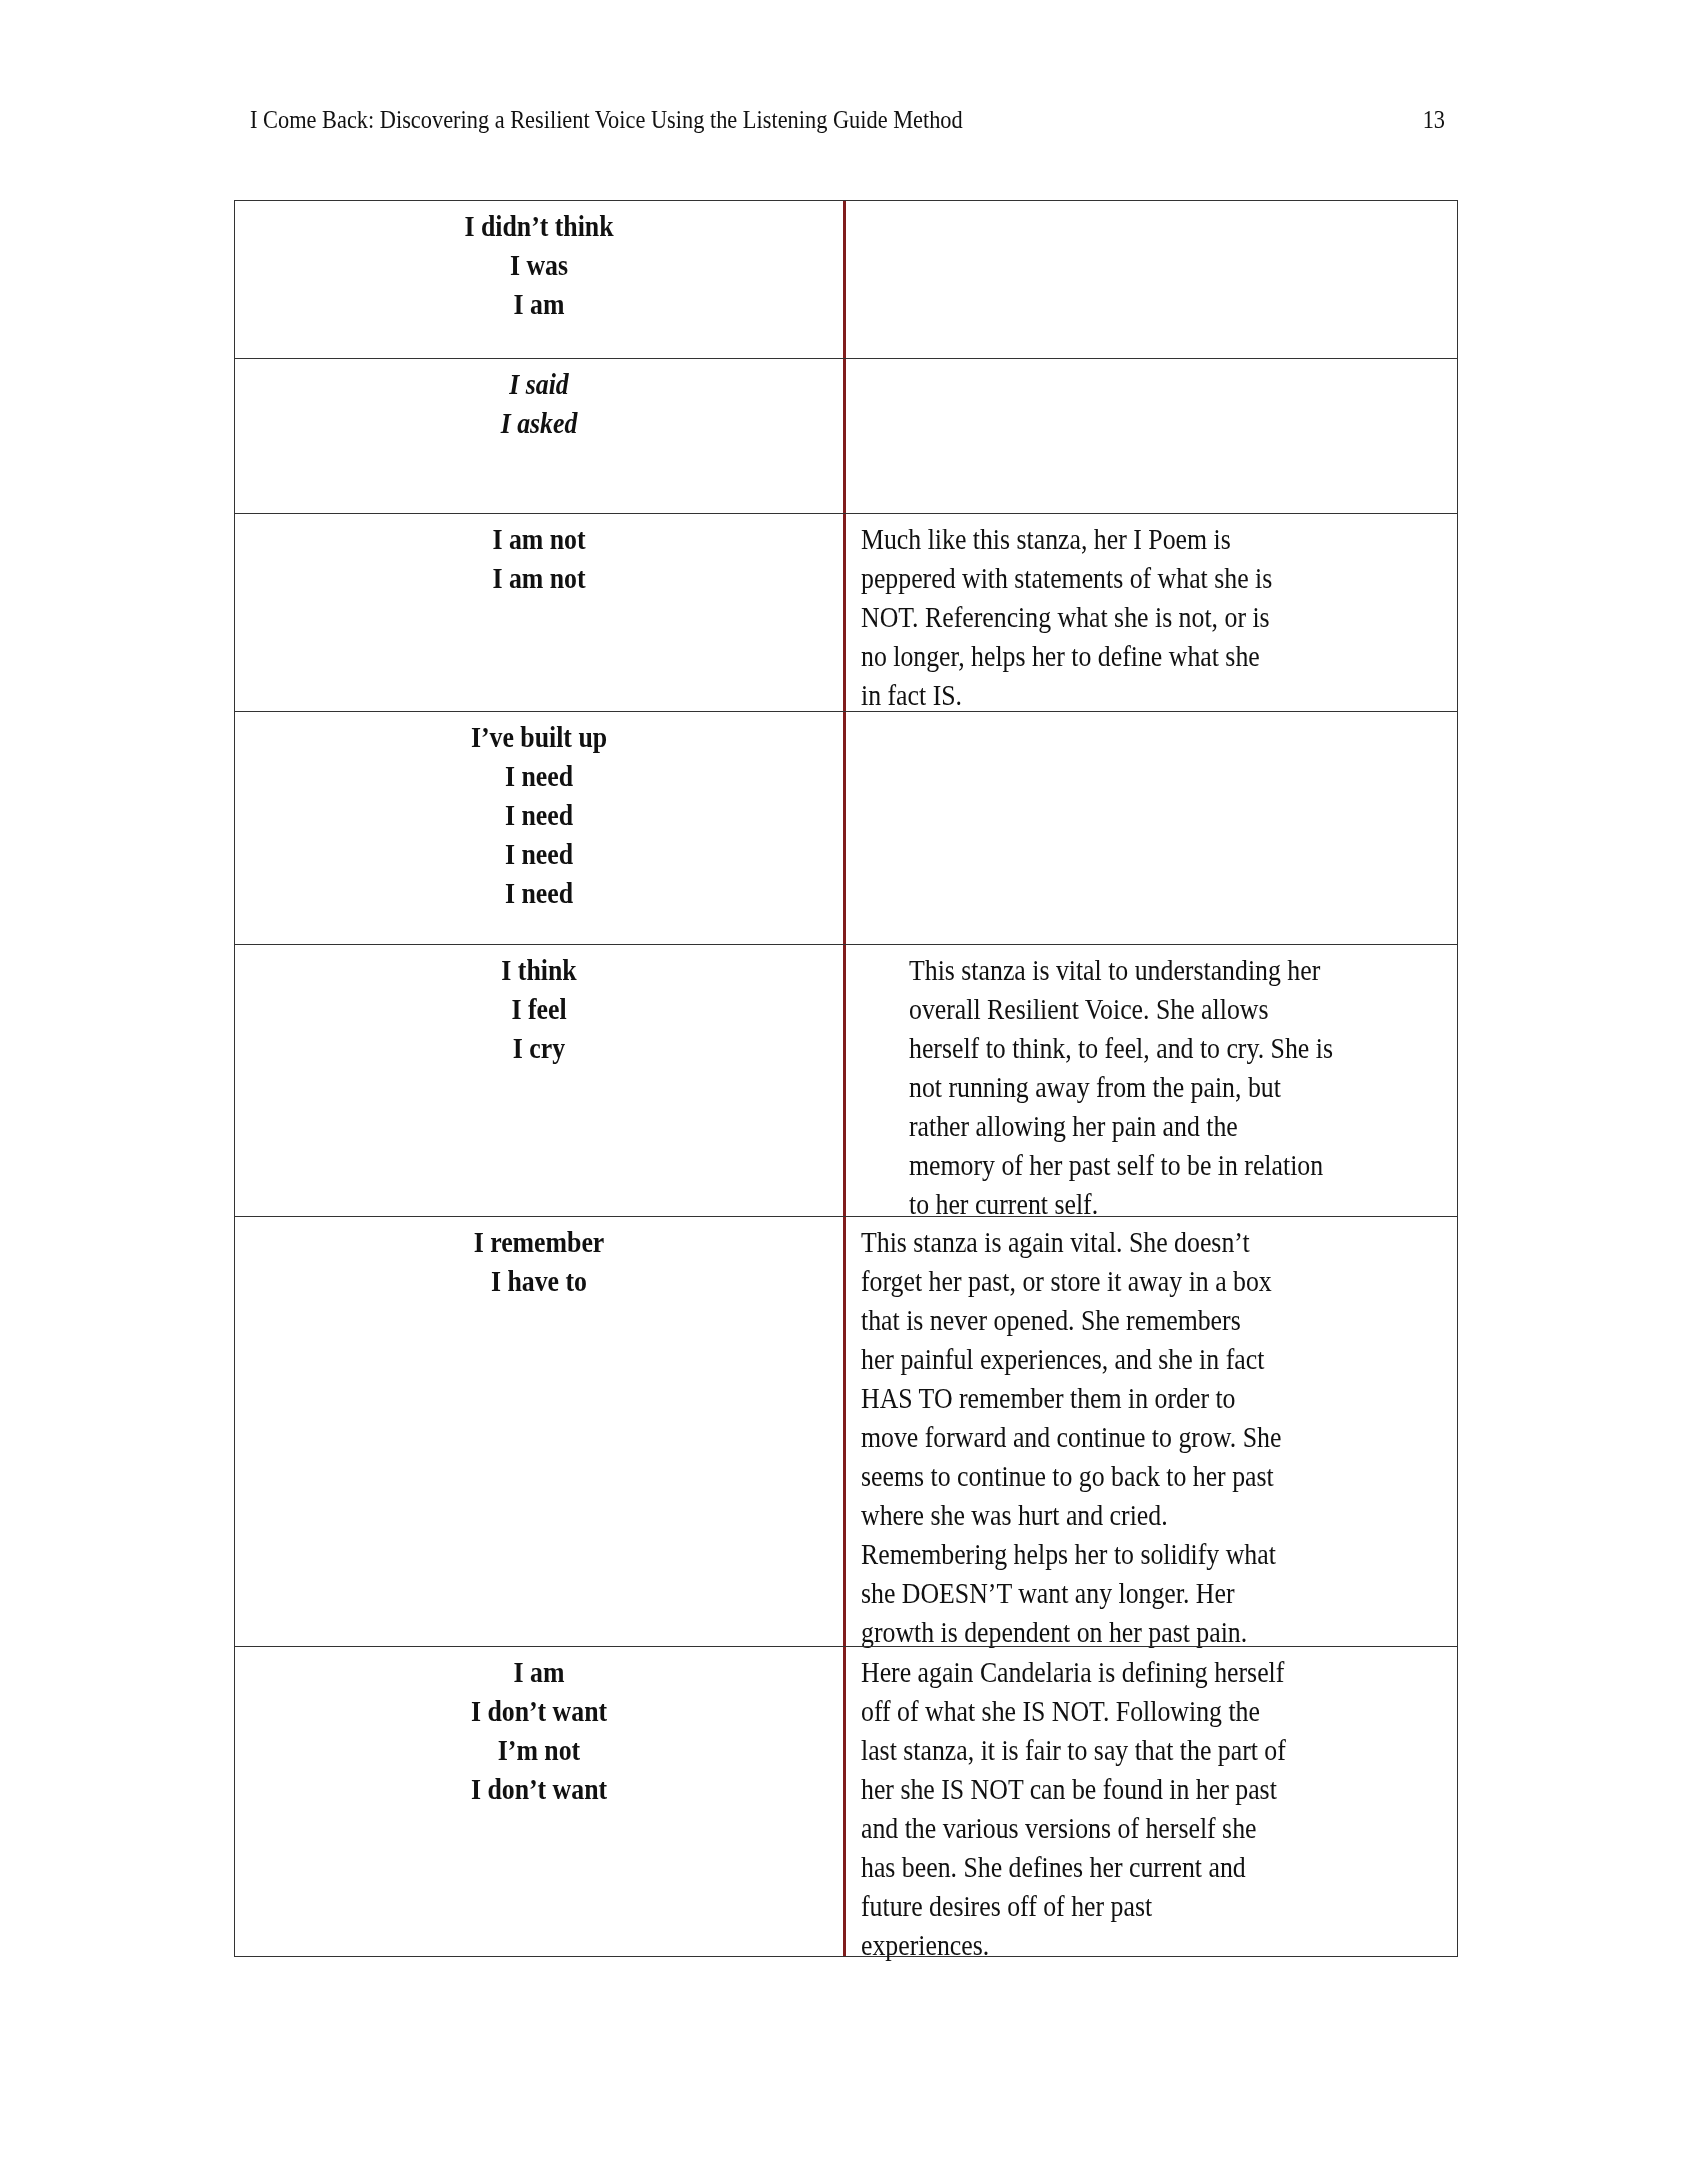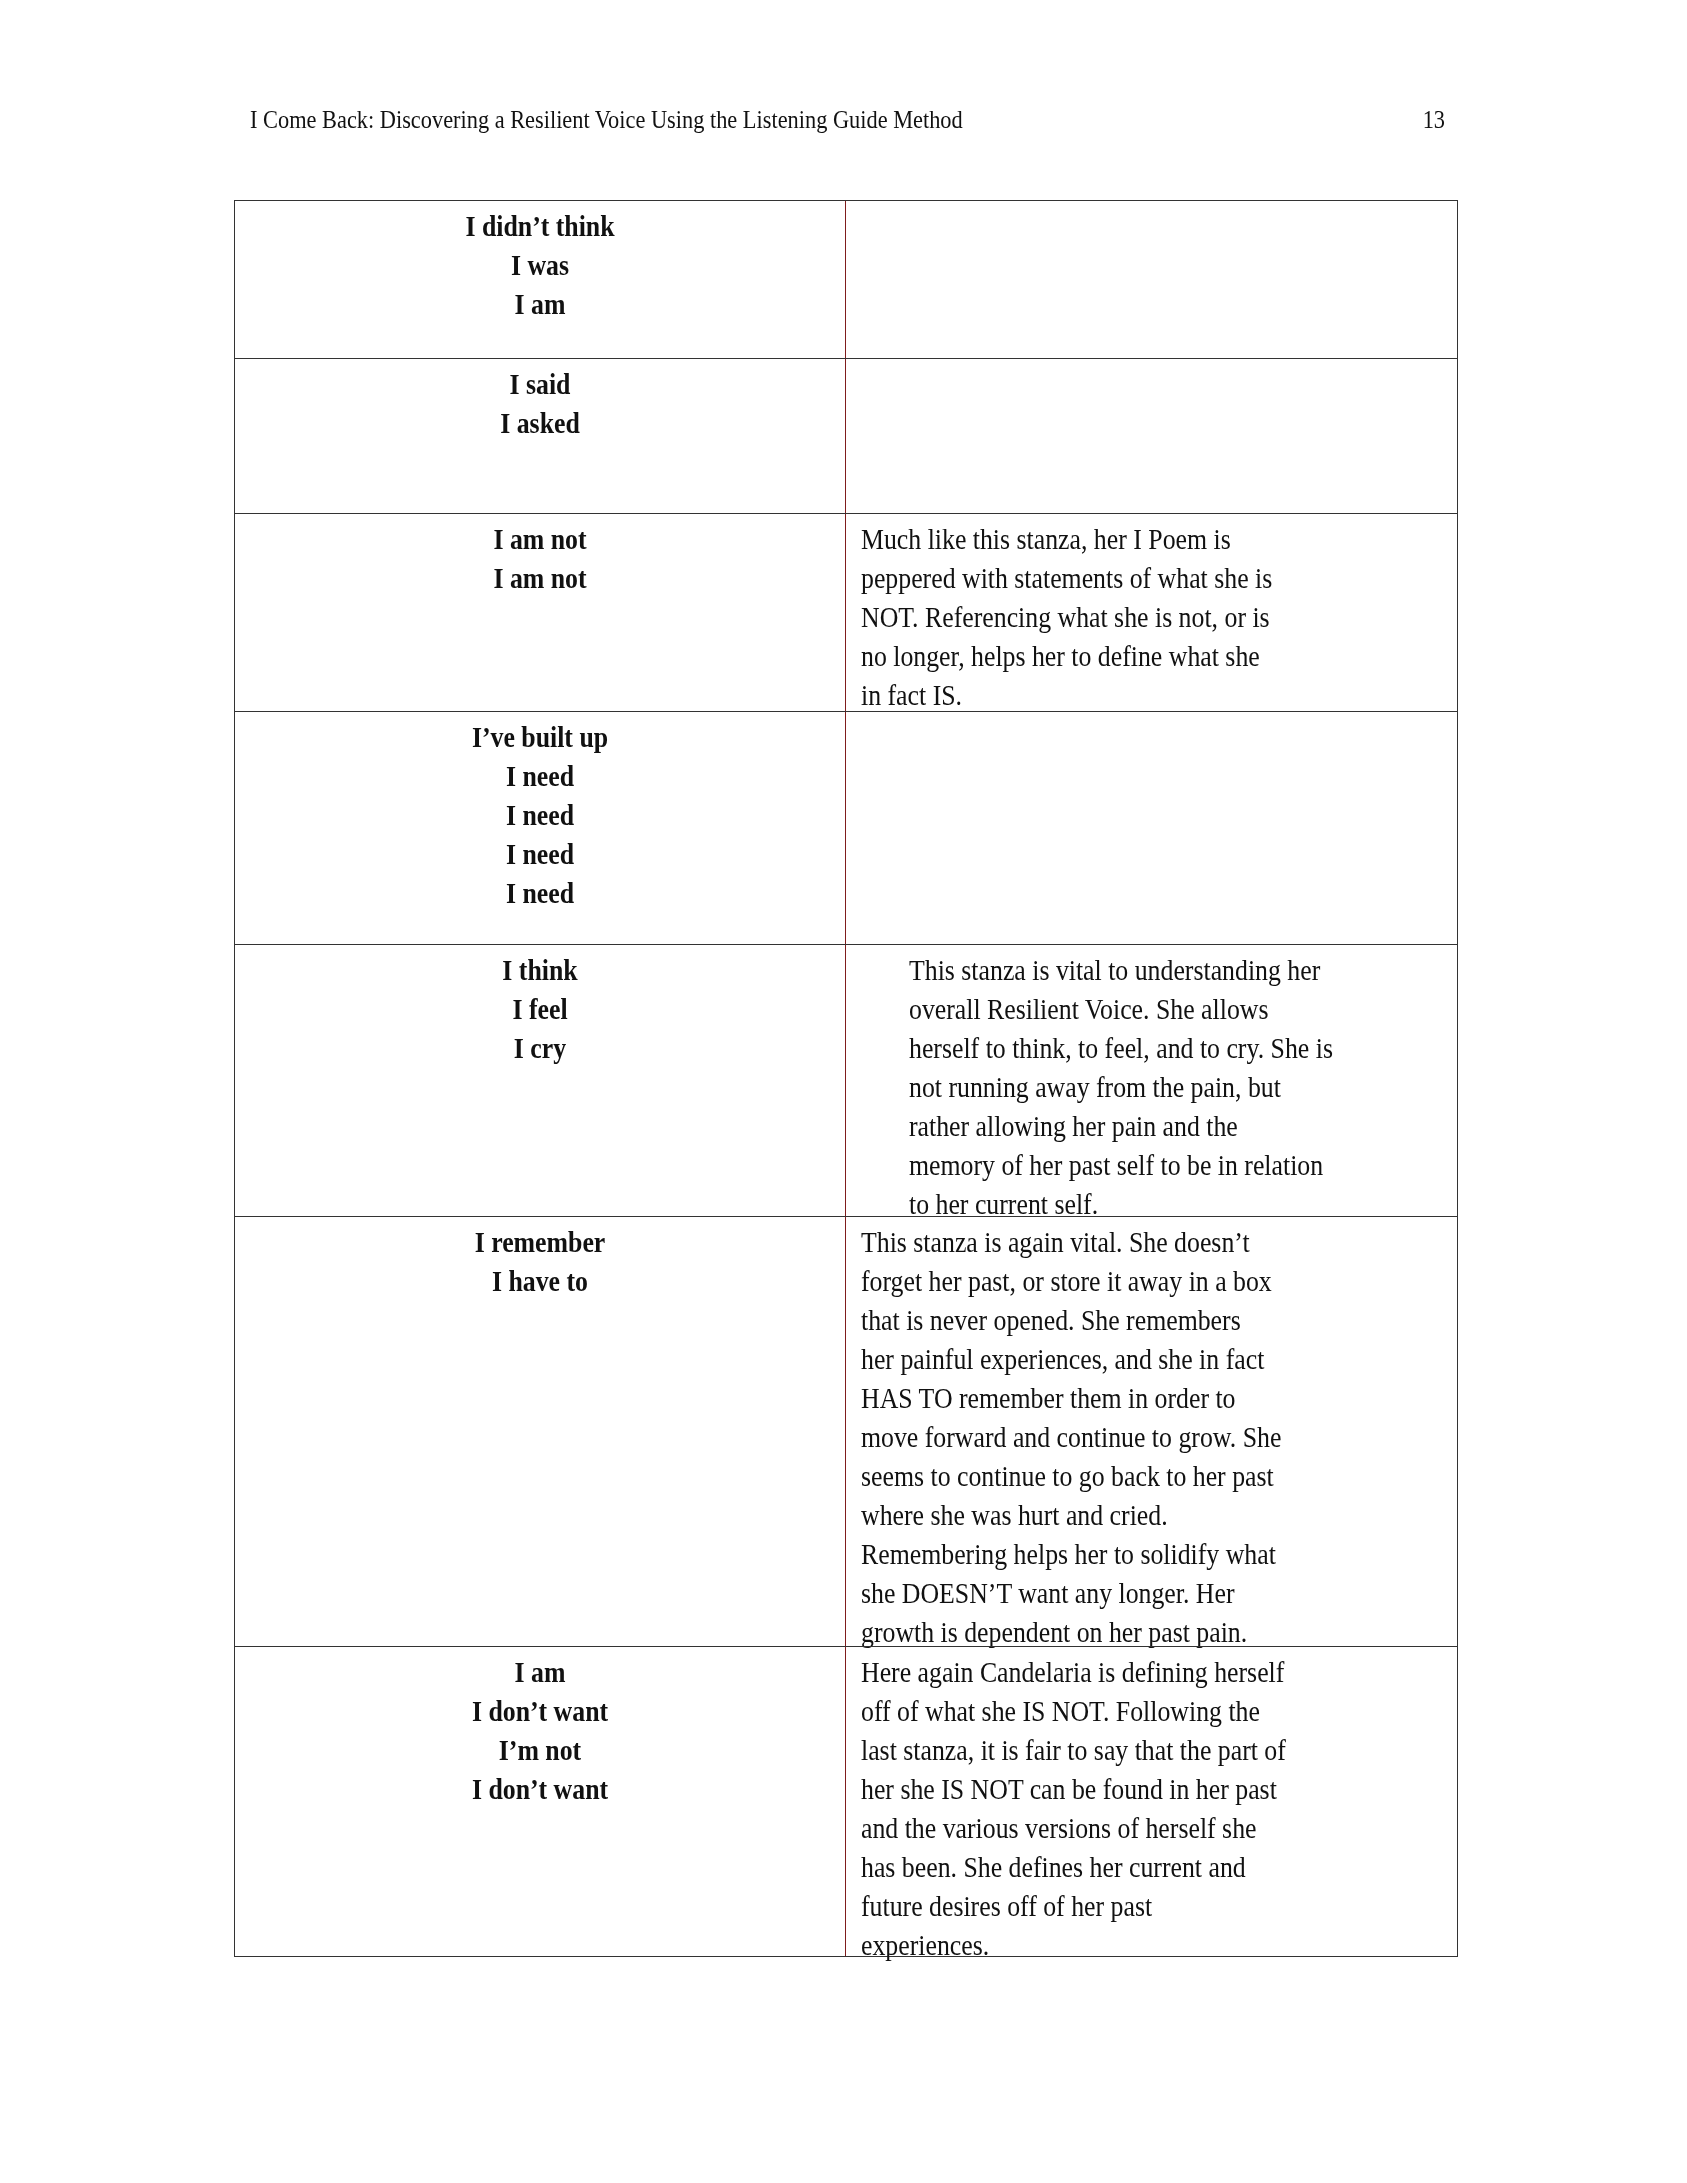--- a/index.html
+++ b/index.html
@@ -8,21 +8,21 @@
   .header { position: absolute; top: 100px; left: 250px; width: 1195px; height: 40px;
             font-size: 26px; line-height: 40px; }
   .header .title { position: absolute; left: 0; top: 0; white-space: nowrap;
                    transform: scaleX(0.86); transform-origin: left center; }
   .header .pagenum { position: absolute; right: 0; top: 0;
                      transform: scaleX(0.86); transform-origin: right center; }
   .table { position: absolute; left: 234px; top: 200px; width: 1224px;
            border: 1.7px solid #333; box-sizing: border-box; }
   .row { position: relative; display: flex; border-top: 1.7px solid #333; box-sizing: border-box; }
   .row:first-child { border-top: none; }
-  .cell-left { width: 611px; border-right: 1px solid #7f1d1d; box-sizing: border-box;
+  .cell-left { width: 611px; border-right: 3px solid #7f1d1d; box-sizing: border-box;
                padding-top: 5.4px; text-align: center; }
   .cell-right { flex: 1; padding: 5.4px 6.7px 0 15px; box-sizing: border-box; }
   .poem-line { display: block; font-weight: bold; font-size: 30px; line-height: 39px;
                white-space: nowrap; transform: scaleX(0.86); transform-origin: center; }
   .desc-line { display: block; font-size: 30px; line-height: 39px; white-space: nowrap;
                transform: scaleX(0.86); transform-origin: left center; }
 </style>
 </head>
 <body>
 
@@ -32,21 +32,21 @@
 </div>
 
 <div class="table" id="poem-table">
     <div class="row" style="height: 157px;">
       <div class="cell-left">
         <span class="poem-line">I didn’t think</span>
         <span class="poem-line">I was</span>
         <span class="poem-line">I am</span>
       </div>
     </div>
-    <div class="row" style="height: 155px;">
+    <div class="row" style="height: 155px; font-style: italic;">
       <div class="cell-left">
         <span class="poem-line">I said</span>
         <span class="poem-line">I asked</span>
       </div>
     </div>
     <div class="row" style="height: 198px; justify-content: center;">
       <div class="cell-left">
         <span class="poem-line">I am not</span>
         <span class="poem-line">I am not</span>
       </div>

